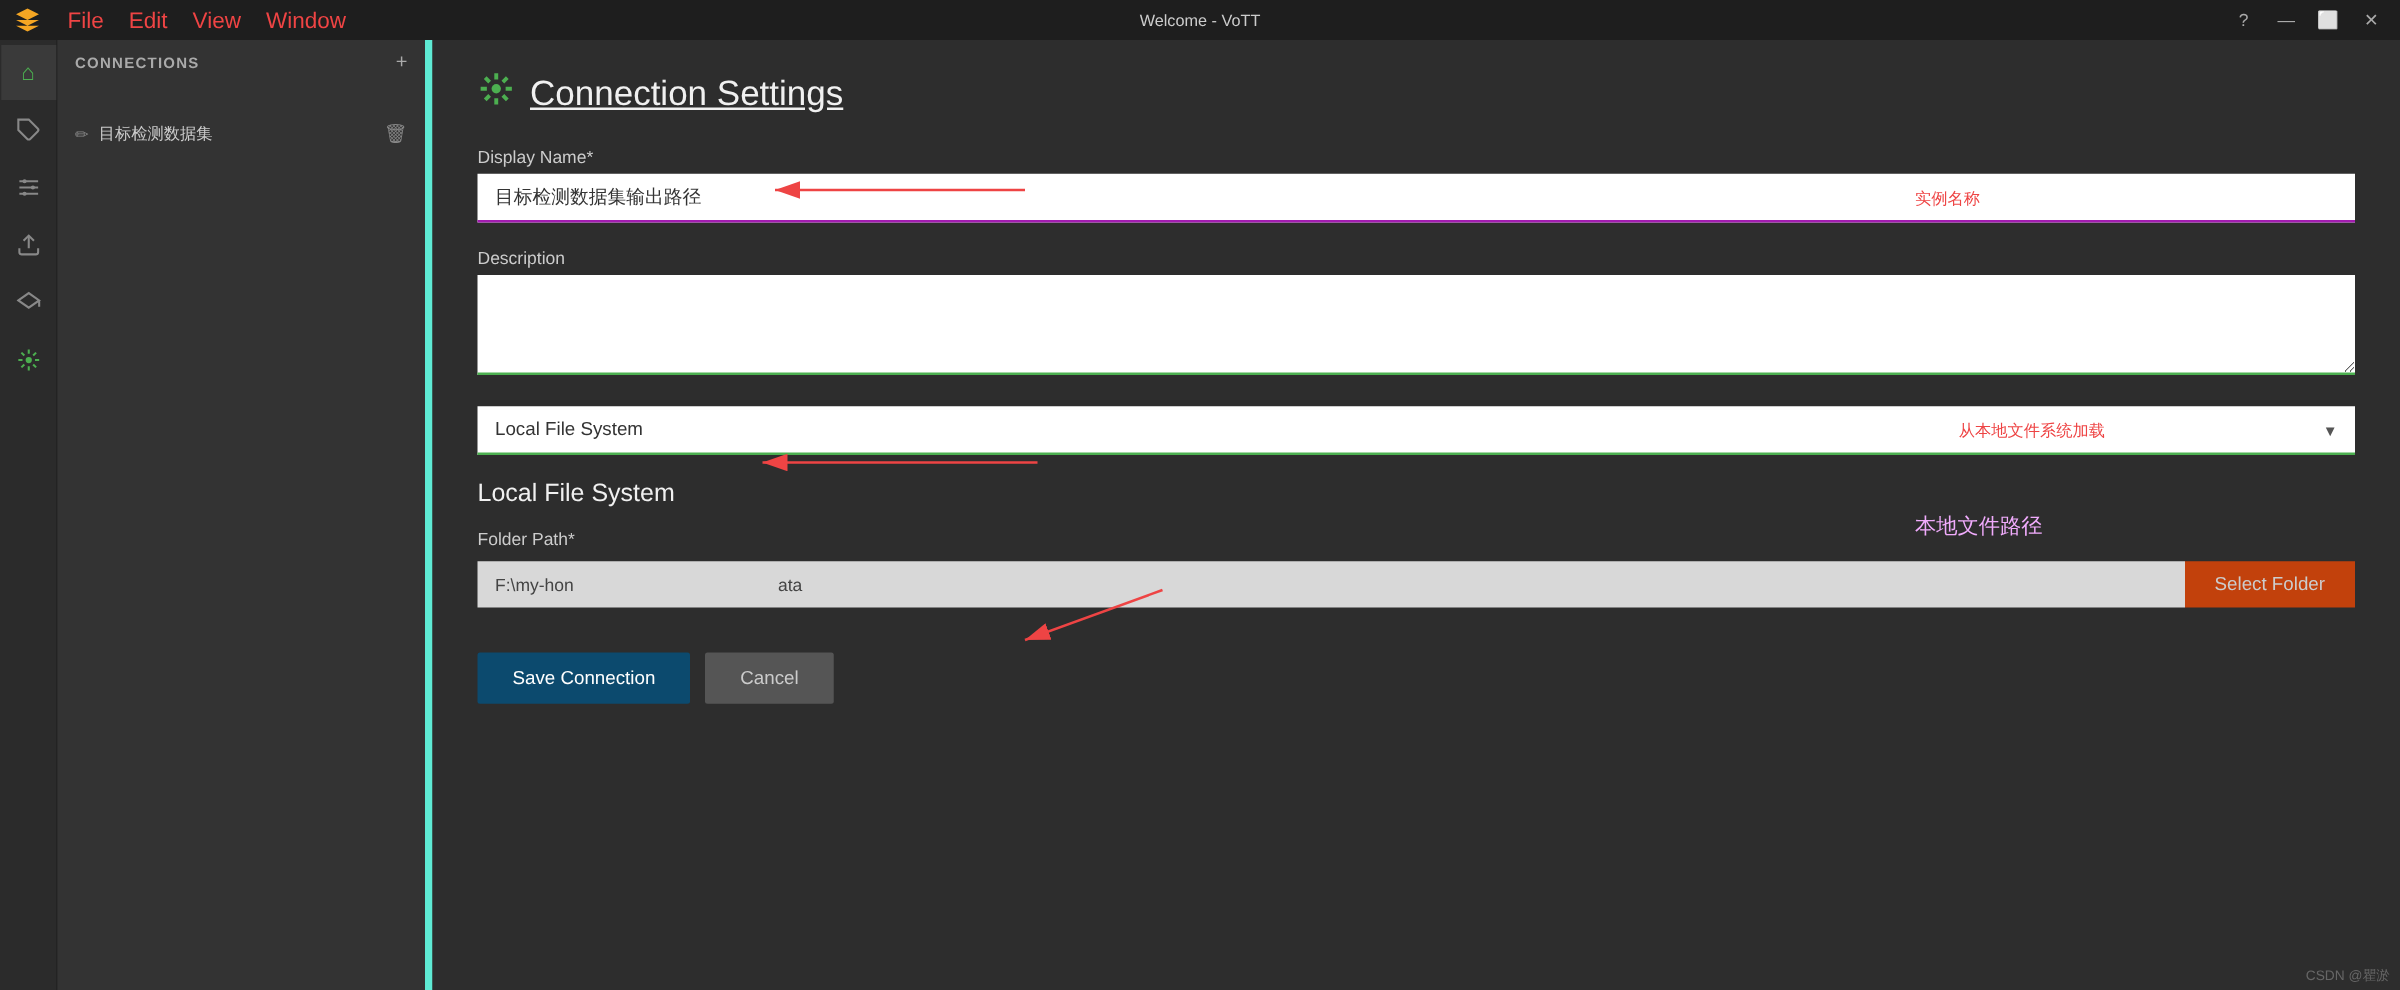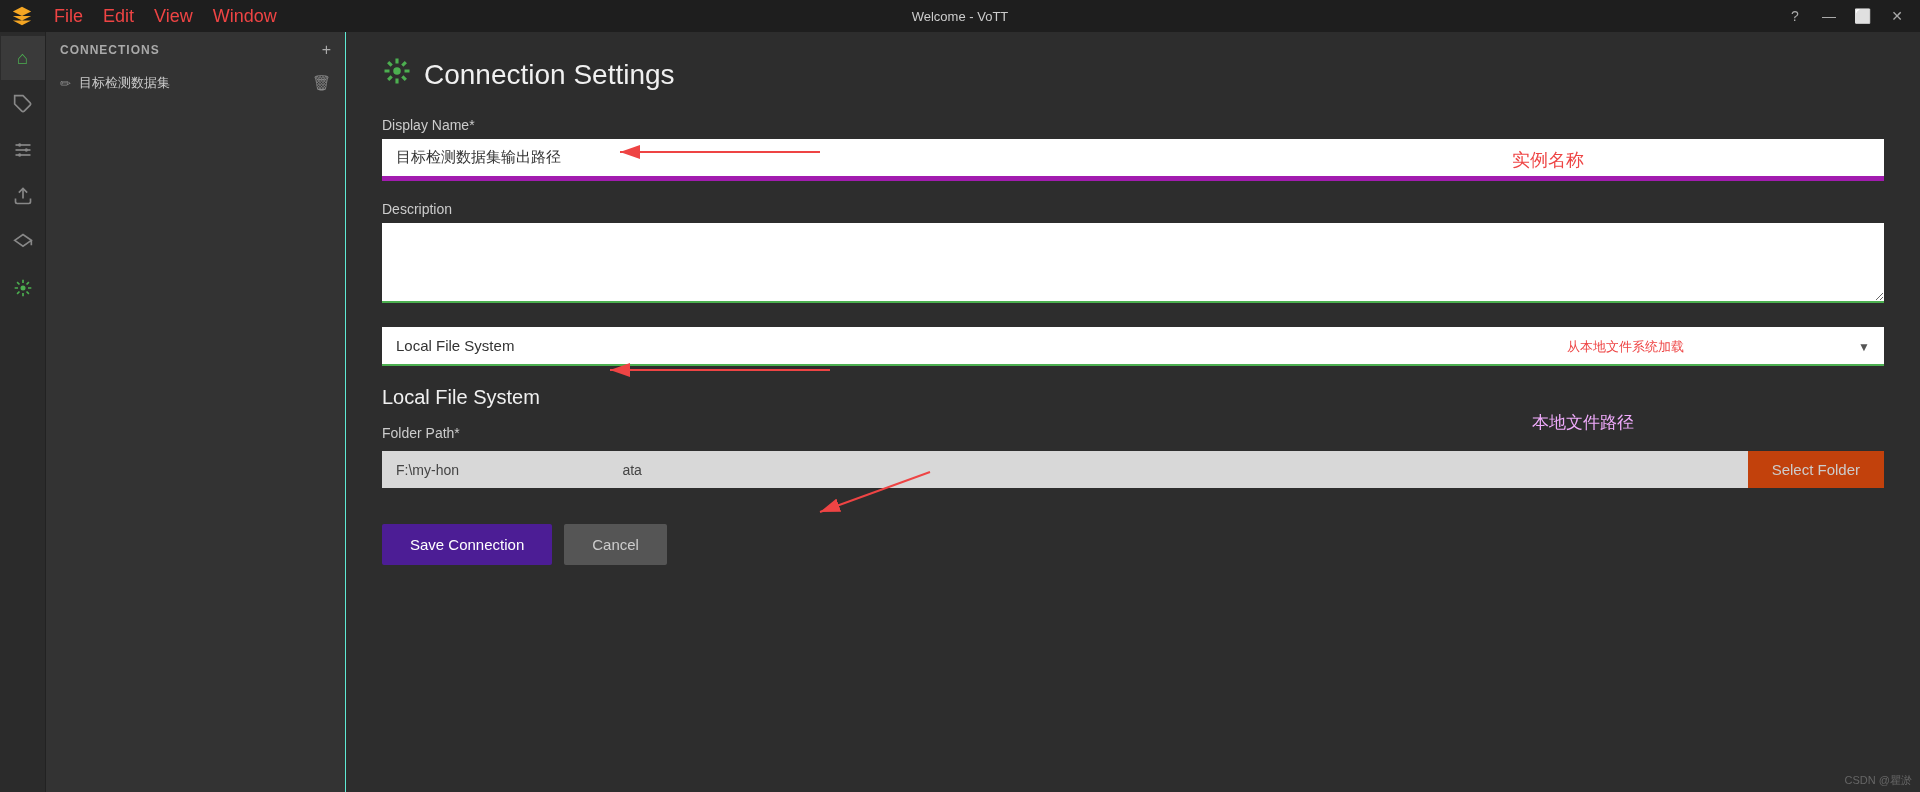--- a/index.html
+++ b/index.html
@@ -102,21 +102,22 @@
     .icon-sidebar-item.active { background: #3a3a3a; color: #4caf50; }
     .icon-sidebar-item.active-plug { color: #4caf50; }
 
     
     .connections-panel {
       width: 300px;
       background: #333;
       flex-shrink: 0;
       display: flex;
       flex-direction: column;
-      border-right: 1px solid #5eead4;
+      border-right: 6px solid #5eead4;
+      gap: 24px;
     }
     .connections-header {
       display: flex;
       align-items: center;
       justify-content: space-between;
       padding: 10px 14px 8px 14px;
     }
     .connections-title {
       color: #aaa;
       font-size: 12px;
@@ -169,37 +170,38 @@
       margin-bottom: 24px;
     }
     .page-header-icon {
       color: #4caf50;
       font-size: 26px;
     }
     .page-header-title {
       color: #f0f0f0;
       font-size: 28px;
       font-weight: 300;
+      text-decoration: underline;
     }
 
     .form-group {
       margin-bottom: 20px;
     }
     .form-label {
       color: #ccc;
       font-size: 14px;
       margin-bottom: 6px;
       display: block;
     }
     .form-input {
       width: 100%;
       background: #fff;
       color: #333;
       border: none;
-      border-bottom: 5px solid #a21caf;
+      border-bottom: 2px solid #a21caf;
       padding: 10px 14px;
       font-size: 15px;
       outline: none;
     }
     .form-input::placeholder { color: #999; }
     .form-textarea {
       width: 100%;
       background: #fff;
       color: #333;
       border: none;
@@ -267,21 +269,21 @@
       cursor: pointer;
       white-space: nowrap;
     }
 
     .action-buttons {
       display: flex;
       gap: 12px;
       margin-top: 36px;
     }
     .btn-save {
-      background: #4c1d95;
+      background: #0c4a6e;
       color: #fff;
       border: none;
       padding: 0 28px;
       font-size: 15px;
       cursor: pointer;
       border-radius: 2px;
     }
     .btn-cancel {
       background: #555;
       color: #ccc;
@@ -419,21 +421,21 @@
         </svg>
       </span>
       <h1 class="page-header-title">Connection Settings</h1>
     </div>
 
     <div class="form-group annotation-container">
       <label class="form-label">Display Name*</label>
       <div style="position:relative;">
         <input class="form-input" type="text" value="目标检测数据集输出路径" style="">
         
-        <span style="position:absolute; right: 300px; top: 50%; transform:translateY(-50%); color:#e44; font-size:18px; pointer-events:none;">实例名称</span>
+        <span style="position:absolute; right: 300px; top: 50%; transform:translateY(-50%); color:#e44; font-size:13px; pointer-events:none;">实例名称</span>
       </div>
     </div>
 
     <div class="form-group">
       <label class="form-label">Description</label>
       <textarea class="form-textarea" style=""></textarea>
     </div>
 
     <div class="form-group">
       <div class="form-select-wrapper" style="position:relative;">

